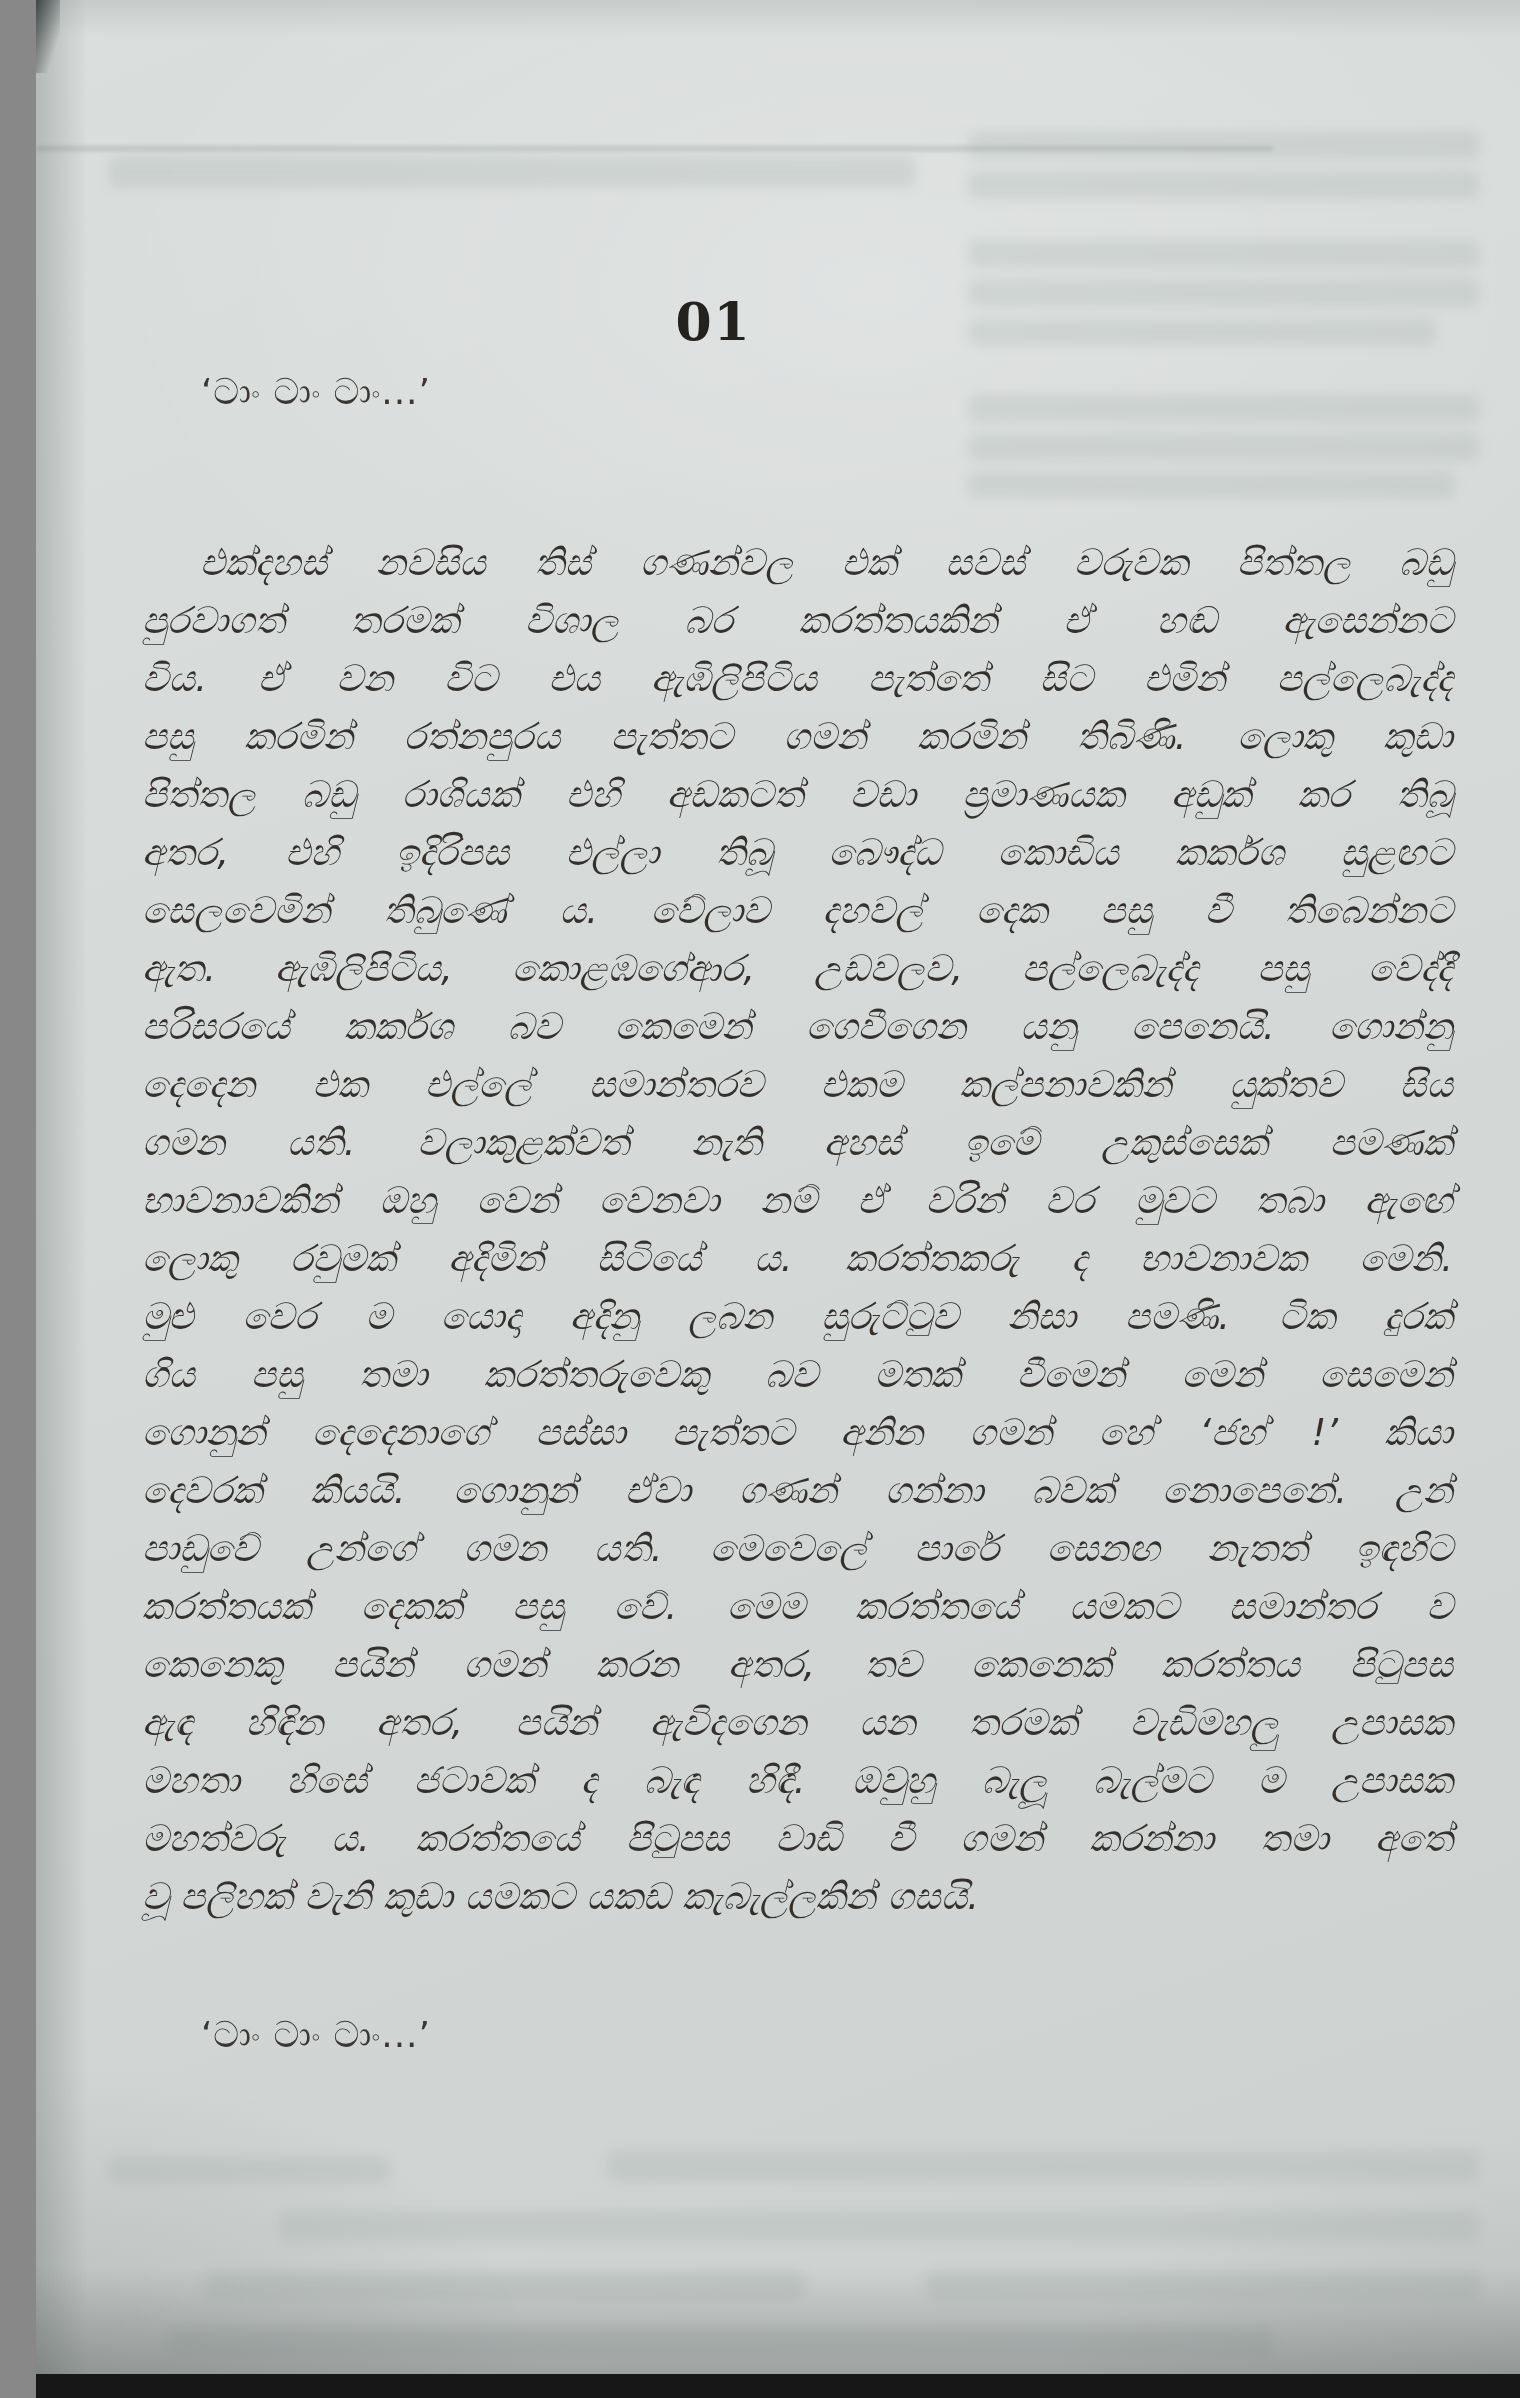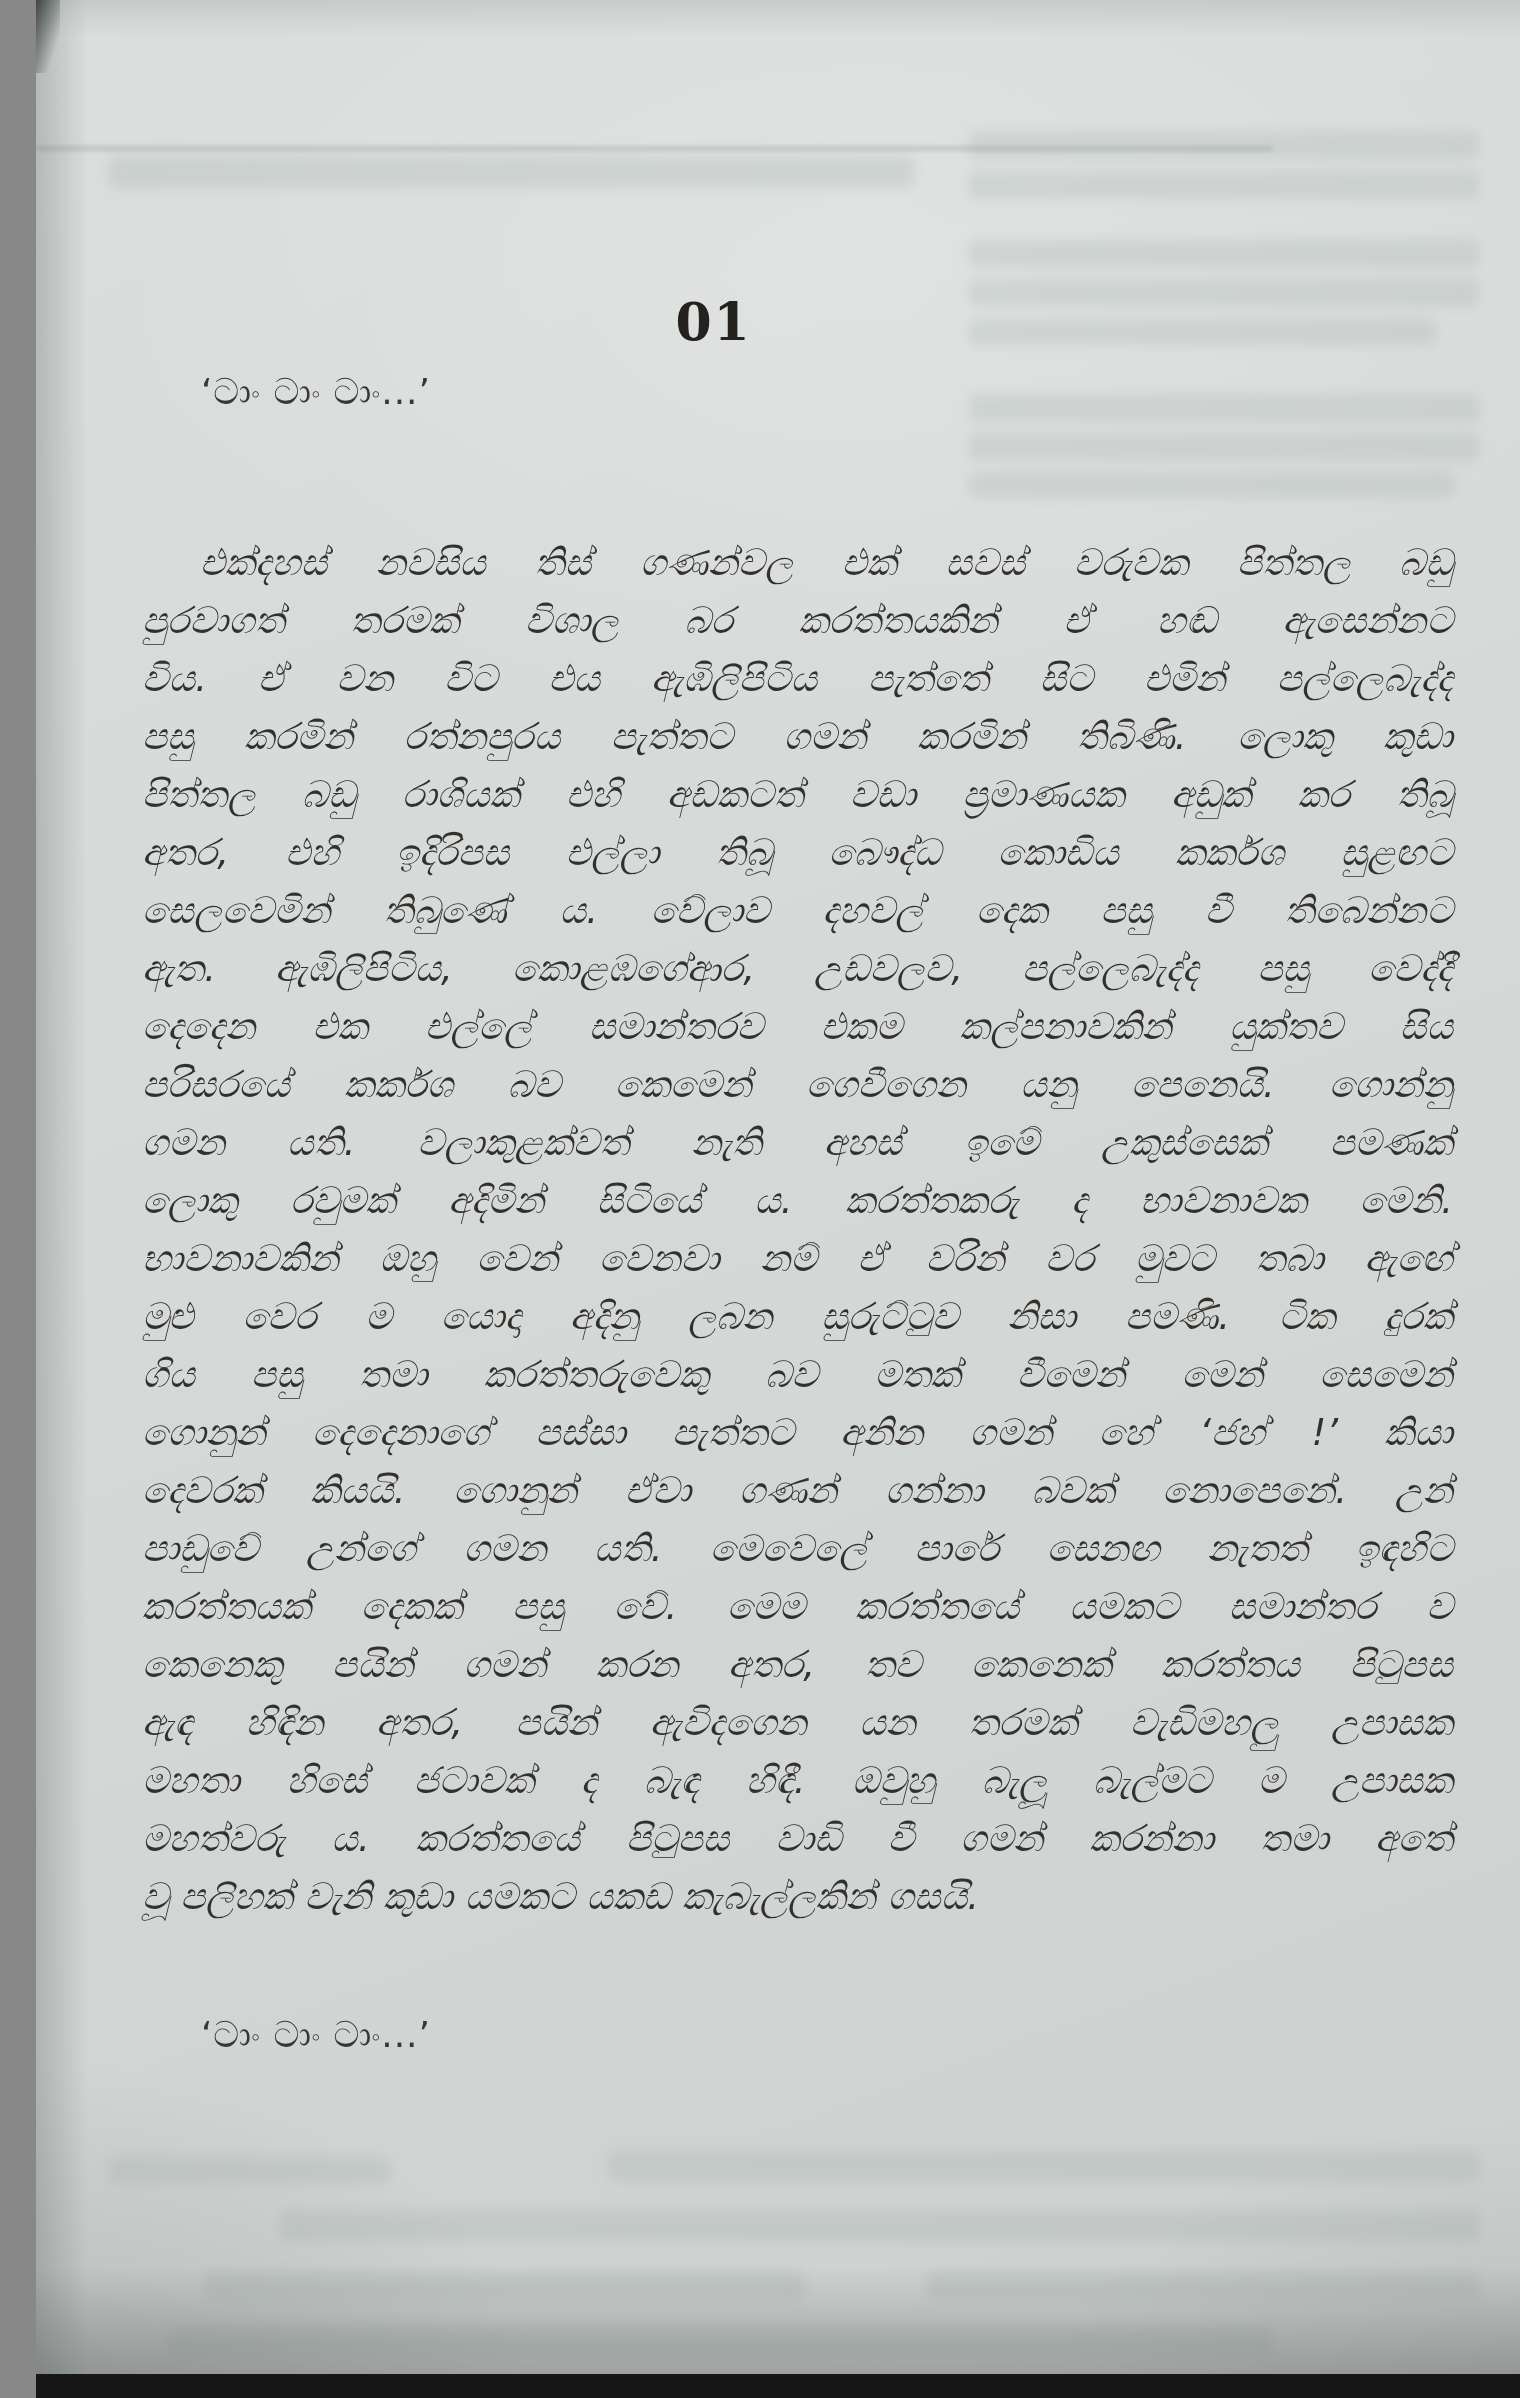--- a/index.html
+++ b/index.html
@@ -84,25 +84,25 @@
 
   <div class="body-text">
     <div class="body-line">එක්දහස් නවසිය තිස් ගණන්වල එක් සවස් වරුවක පිත්තල බඩු</div>
       <div class="body-line">පුරවාගත් තරමක් විශාල බර කරත්තයකින් ඒ හඬ ඇසෙන්නට</div>
       <div class="body-line">විය. ඒ වන විට එය ඇඹිලිපිටිය පැත්තේ සිට එමින් පල්ලෙබැද්ද</div>
       <div class="body-line">පසු කරමින් රත්නපුරය පැත්තට ගමන් කරමින් තිබිණි. ලොකු කුඩා</div>
       <div class="body-line">පිත්තල බඩු රාශියක් එහි අඩකටත් වඩා ප්‍රමාණයක අඩුක් කර තිබූ</div>
       <div class="body-line">අතර, එහි ඉදිරිපස එල්ලා තිබූ බෞද්ධ කොඩිය කර්කශ සුළඟට</div>
       <div class="body-line">සෙලවෙමින් තිබුණේ ය. වේලාව දහවල් දෙක පසු වී තිබෙන්නට</div>
       <div class="body-line">ඇත. ඇඹිලිපිටිය, කොළඹගේආර, උඩවලව, පල්ලෙබැද්ද පසු වෙද්දී</div>
+      <div class="body-line">පරිසරයේ කර්කශ බව කෙමෙන් ගෙවීගෙන යනු පෙනෙයි. ගොන්නු</div>
       <div class="body-line">දෙදෙන එක එල්ලේ සමාන්තරව එකම කල්පනාවකින් යුක්තව සිය</div>
-      <div class="body-line">පරිසරයේ කර්කශ බව කෙමෙන් ගෙවීගෙන යනු පෙනෙයි. ගොන්නු</div>
       <div class="body-line">ගමන යති. වලාකුළක්වත් නැති අහස් ඉමේ උකුස්සෙක් පමණක්</div>
+      <div class="body-line">භාවනාවකින් ඔහු වෙන් වෙනවා නම් ඒ වරින් වර මුවට තබා ඇඟේ</div>
       <div class="body-line">ලොකු රවුමක් අදිමින් සිටියේ ය. කරත්තකරු ද භාවනාවක මෙනි.</div>
-      <div class="body-line">භාවනාවකින් ඔහු වෙන් වෙනවා නම් ඒ වරින් වර මුවට තබා ඇඟේ</div>
       <div class="body-line">මුළු වෙර ම යොදා අදිනු ලබන සුරුට්ටුව නිසා පමණි. ටික දුරක්</div>
       <div class="body-line">ගිය පසු තමා කරත්තරුවෙකු බව මතක් වීමෙන් මෙන් සෙමෙන්</div>
       <div class="body-line">ගොනුන් දෙදෙනාගේ පස්සා පැත්තට අනින ගමන් හේ ‘ජහ් !’ කියා</div>
       <div class="body-line">දෙවරක් කියයි. ගොනුන් ඒවා ගණන් ගන්නා බවක් නොපෙනේ. උන්</div>
       <div class="body-line">පාඩුවේ උන්ගේ ගමන යති. මෙවෙලේ පාරේ සෙනඟ නැතත් ඉඳහිට</div>
       <div class="body-line">කරත්තයක් දෙකක් පසු වේ. මෙම කරත්තයේ යමකට සමාන්තර ව</div>
       <div class="body-line">කෙනෙකු පයින් ගමන් කරන අතර, තව කෙනෙක් කරත්තය පිටුපස</div>
       <div class="body-line">ඇඳ හිඳින අතර, පයින් ඇවිදගෙන යන තරමක් වැඩිමහලු උපාසක</div>
       <div class="body-line">මහතා හිසේ ජටාවක් ද බැඳ හිඳී. ඔවුහු බැලූ බැල්මට ම උපාසක</div>
       <div class="body-line">මහත්වරු ය. කරත්තයේ පිටුපස වාඩි වී ගමන් කරන්නා තමා අතේ</div>

